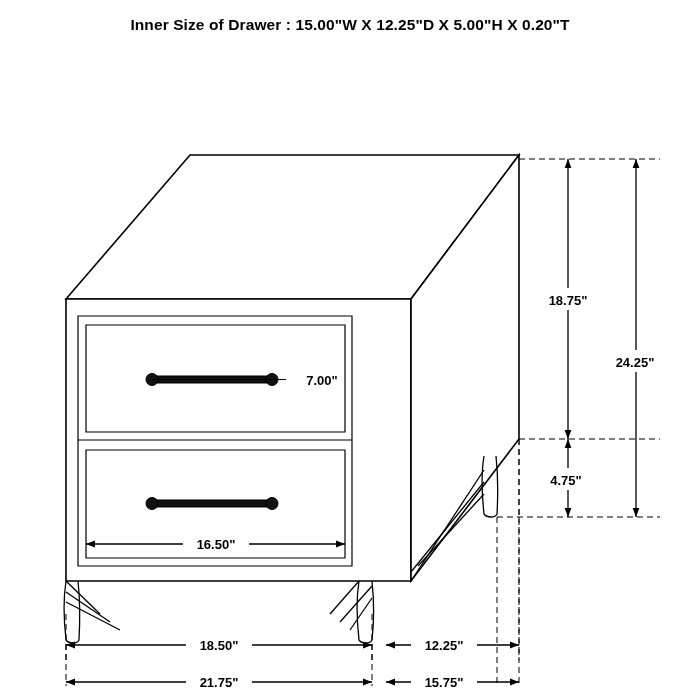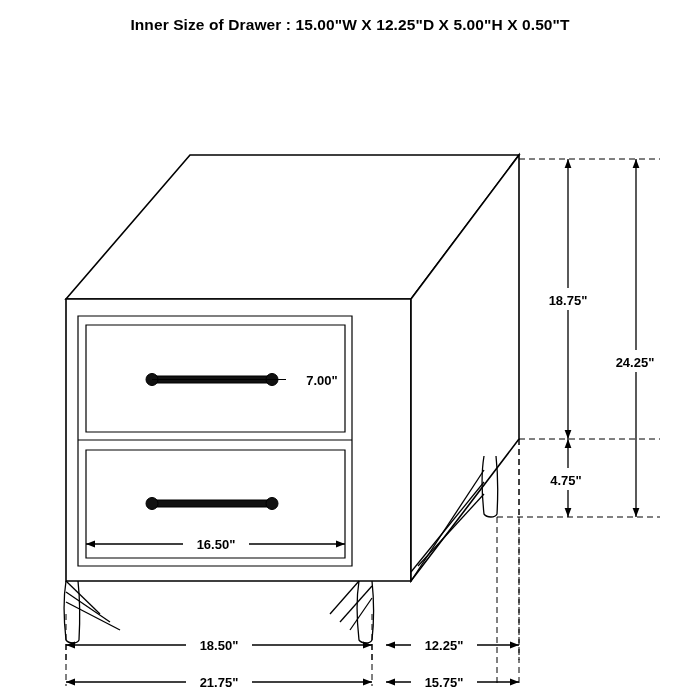--- a/index.html
+++ b/index.html
@@ -38,21 +38,21 @@
     font-size: 13px;
     font-weight: bold;
     fill: #000000;
   }
 </style>
 </head>
 <body>
 
 <div id="page">
 
-  <div id="title">Inner Size of Drawer : 15.00"W X 12.25"D X 5.00"H X 0.50"T</div>
+  <div id="title">Inner Size of Drawer : 15.00"W X 12.25"D X 5.00"H X 0.20"T</div>
 
   <svg class="diagram" viewBox="0 0 700 700">
 
     <defs>
       <marker id="arrL" markerWidth="10" markerHeight="8" refX="9" refY="4" orient="auto" markerUnits="userSpaceOnUse">
         <path d="M9,4 L0,0.6 L0,7.4 Z" fill="#000"></path>
       </marker>
       <marker id="arrR" markerWidth="10" markerHeight="8" refX="1" refY="4" orient="auto" markerUnits="userSpaceOnUse">
         <path d="M1,4 L10,0.6 L10,7.4 Z" fill="#000"></path>
       </marker>

